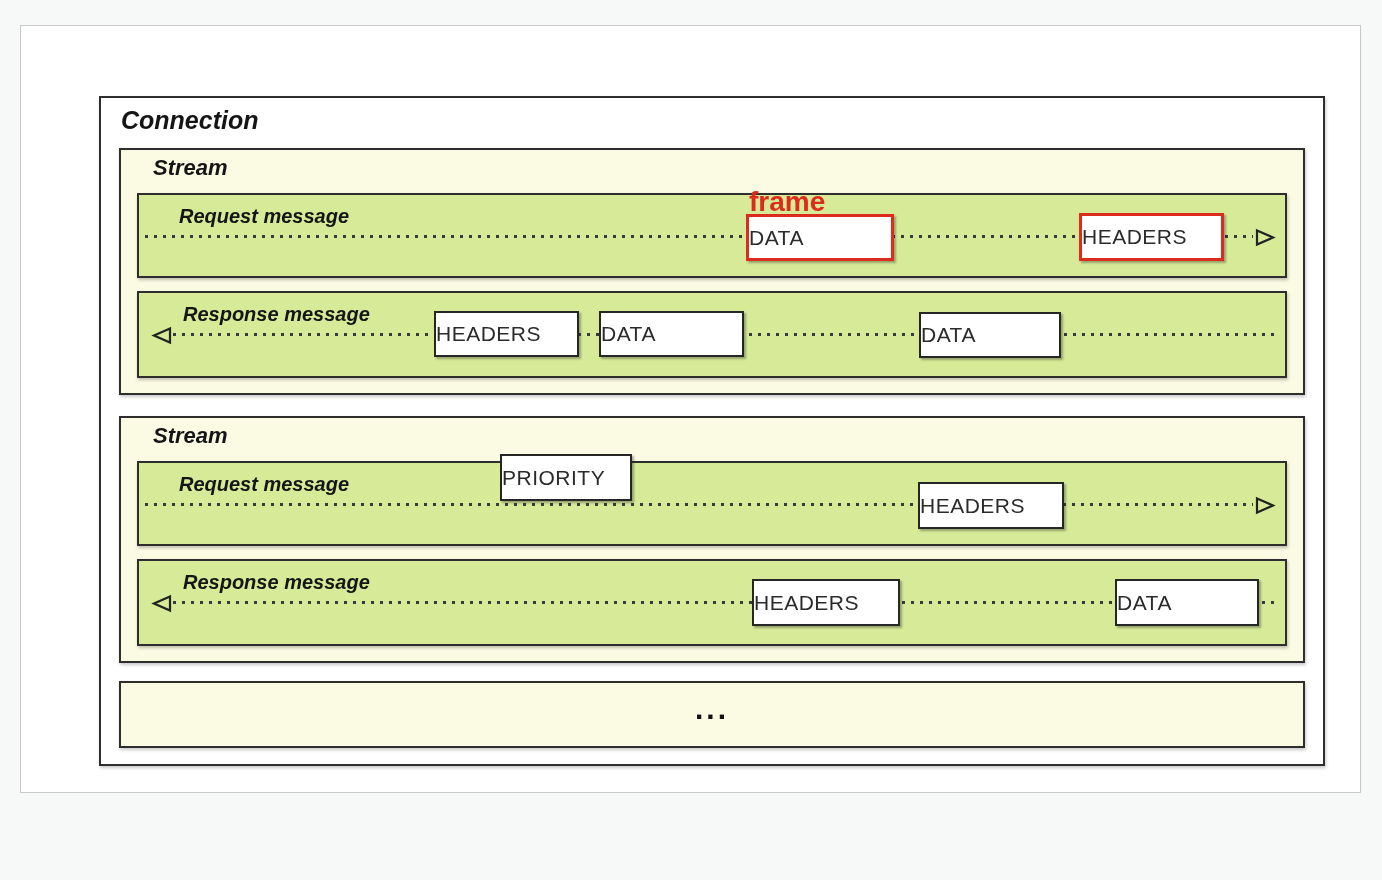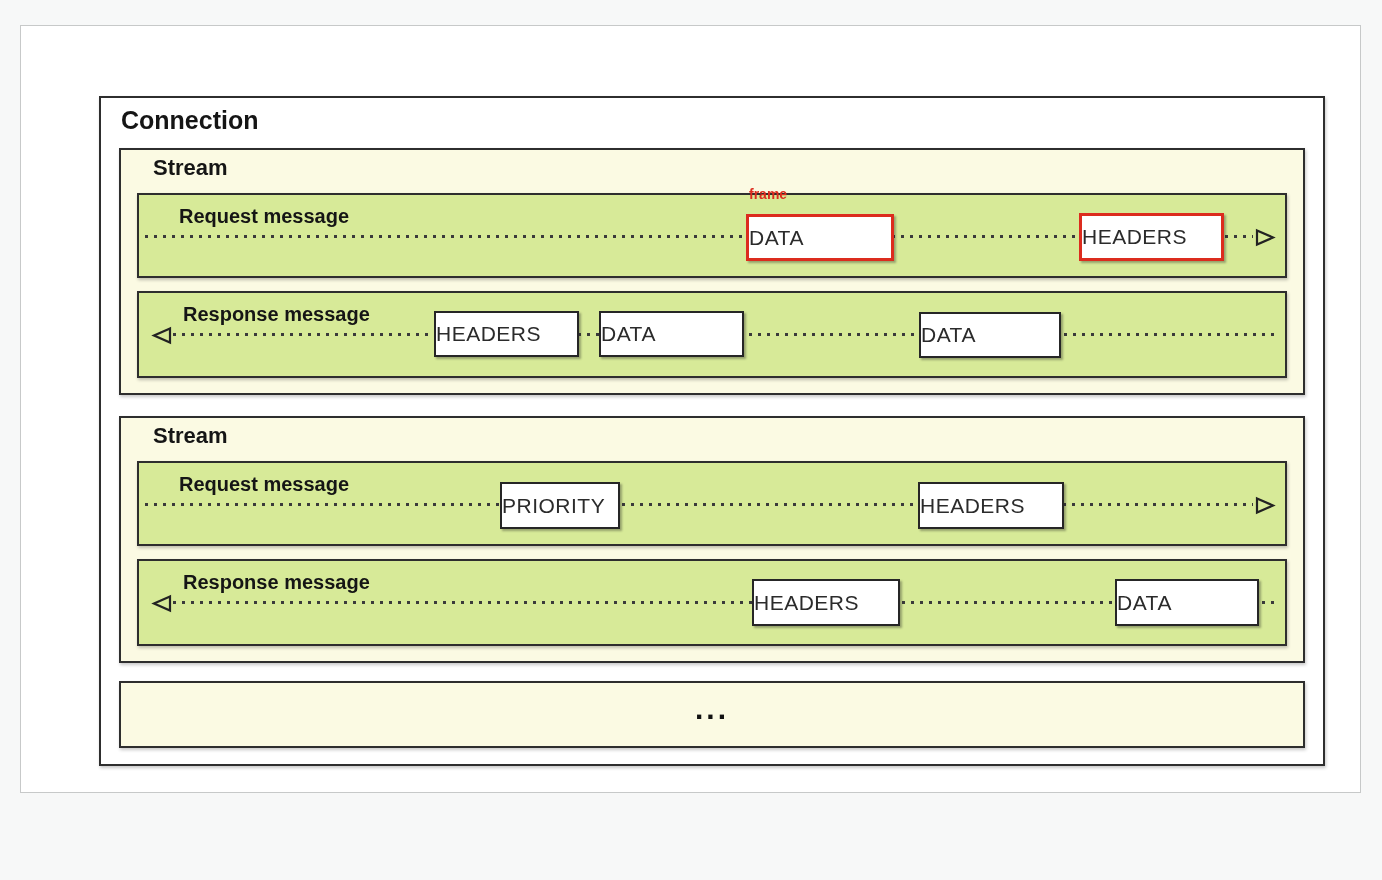--- a/index.html
+++ b/index.html
@@ -27,20 +27,21 @@
     left: 78px; top: 70px;
     width: 1226px; height: 670px;
     background: #ffffff;
     border: 2px solid #2e2e2e;
     box-shadow: 1px 2px 3px rgba(40,40,40,0.25);
   }
 
   .box-label {
     position: absolute;
     font-weight: bold;
+    font-style: italic;
     color: #151515;
     white-space: nowrap;
   }
   .connection-label { left: 100px; top: 80px; font-size: 25px; }
   .stream-label { font-size: 22px; margin-left: 18px; }
   .msg-label { font-size: 20px; }
 
   .stream-box {
     position: absolute;
     left: 98px;
@@ -76,21 +77,21 @@
     font-size: 21px;
     letter-spacing: 0.5px;
     color: #2b2b2b;
     box-shadow: 1.5px 2px 2px rgba(30,30,30,0.35);
   }
   .frame-box.highlight { border: 3px solid #dc2c1e; }
 
   .frame-callout {
     position: absolute;
     left: 728px; top: 160px;
-    font-size: 14px;
+    font-size: 28px;
     font-weight: bold;
     color: #dc2c1e;
     white-space: nowrap;
     z-index: 5;
   }
 
   .arrow { position: absolute; width: 22px; height: 19px; }
 
   .ellipsis-box {
     position: absolute;
@@ -166,21 +167,21 @@
 
     <div class="stream-box" style="top:390px;"></div>
     <div class="box-label stream-label" style="left:114px; top:397px;">Stream</div>
 
     <div class="msg-box" style="top:435px; height:85px;"></div>
     <div class="box-label msg-label" style="left:158px; top:447px;">Request message</div>
     <div class="dotline" style="left:124px; top:477px; width:1108px;"></div>
     <svg class="arrow" style="left:1233px; top:470px;" viewBox="0 0 22 19">
       <path d="M3 2.5 L19 9.5 L3 16.5 Z" fill="none" stroke="#222" stroke-width="2.2"></path>
     </svg>
-    <div class="frame-box" style="left:479px; top:456px; width:120px; height:47px;">
+    <div class="frame-box" style="left:479px; top:428px; width:132px; height:47px;">
       <span>PRIORITY</span>
     </div>
     <div class="frame-box" style="left:897px; top:456px; width:146px; height:47px;">
       <span>HEADERS</span>
     </div>
 
     <div class="msg-box" style="top:533px; height:87px;"></div>
     <div class="box-label msg-label" style="left:162px; top:545px;">Response message</div>
     <svg class="arrow" style="left:130px; top:568px;" viewBox="0 0 22 19">
       <path d="M19 2.5 L3 9.5 L19 16.5 Z" fill="none" stroke="#222" stroke-width="2.2"></path>

